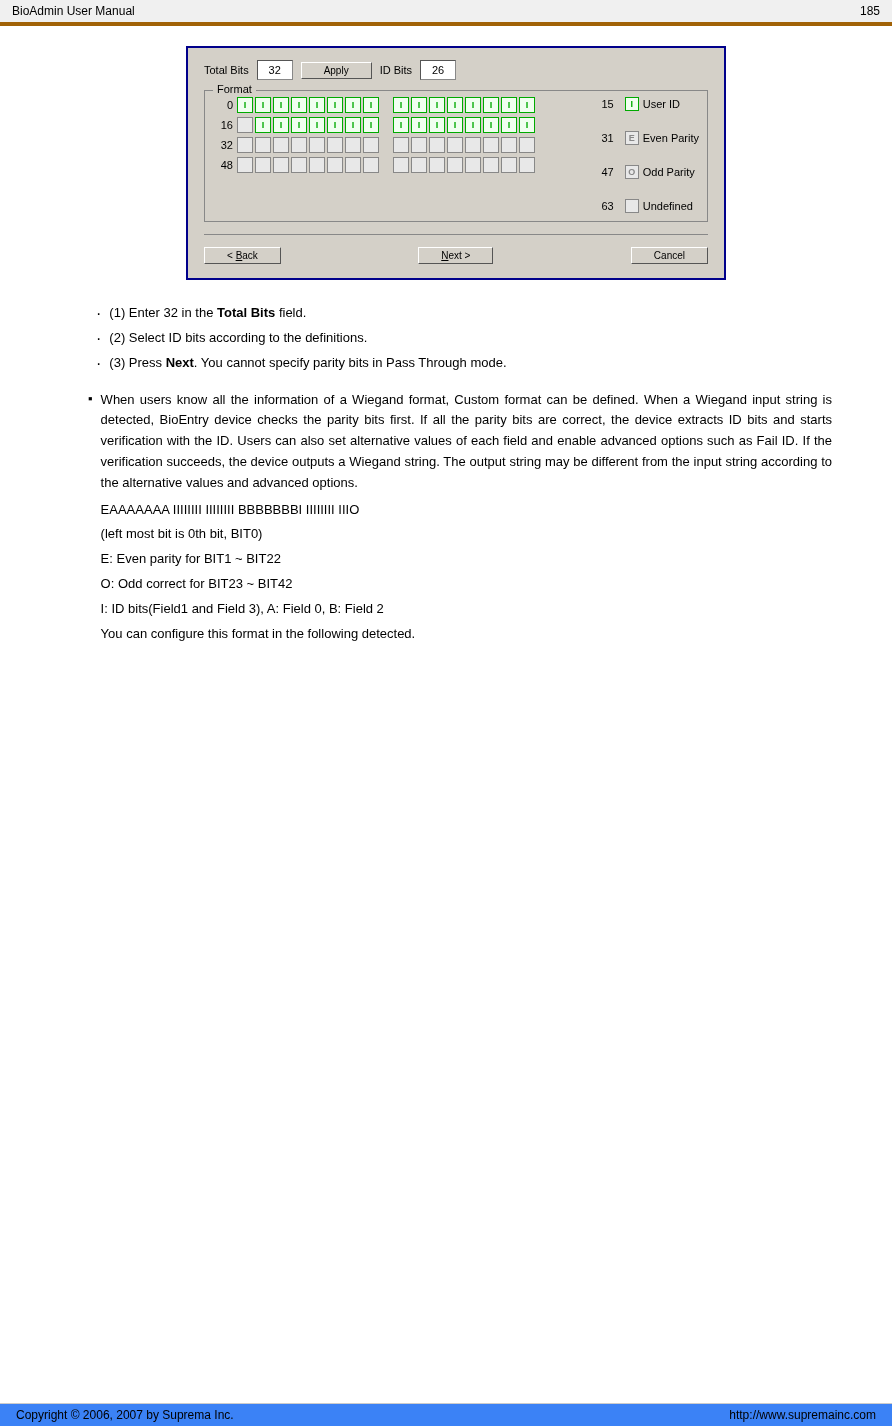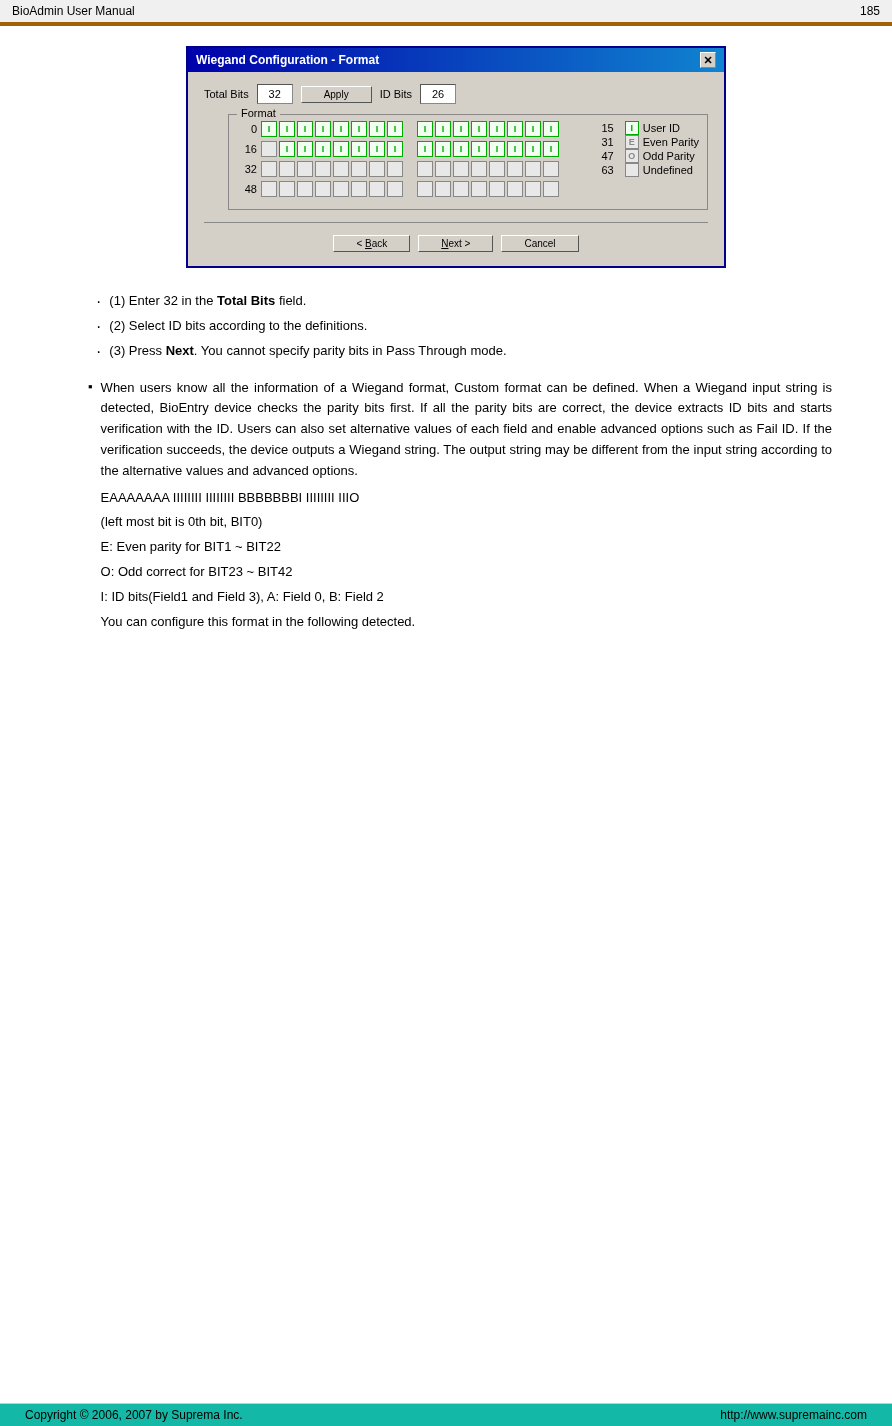--- a/index.html
+++ b/index.html
@@ -107,21 +107,20 @@
       cursor: pointer;
       min-width: 50px;
     }
 
     
     .format-group {
       border: 1px solid #888;
       padding: 6px 8px 8px 8px;
       margin-bottom: 12px;
       position: relative;
-      margin-left: 24px;
     }
 
     .format-legend {
       position: absolute;
       top: -8px;
       left: 8px;
       background: #d4d0c8;
       padding: 0 4px;
       font-size: 11px;
     }
@@ -167,21 +166,21 @@
     .bit-cell.spacer {
       background: transparent;
       border: none;
       width: 6px;
     }
 
     
     .legend-column {
       display: flex;
       flex-direction: column;
-      gap: 0;
+      gap: 20px;
       margin-left: 8px;
     }
 
     .legend-item {
       display: flex;
       align-items: center;
       gap: 4px;
       font-size: 11px;
     }
 
@@ -213,21 +212,21 @@
     
     .dialog-separator {
       border: none;
       border-top: 1px solid #888;
       margin: 8px 0;
     }
 
     
     .dialog-buttons {
       display: flex;
-      justify-content: center;
+      justify-content: space-between;
       gap: 8px;
       padding: 4px 0 2px 0;
     }
 
     
     .underline { text-decoration: underline; }
 
     
     .content-list {
       margin-bottom: 16px;
@@ -283,46 +282,42 @@
     .mono-line {
       font-size: 13px;
       line-height: 1.6;
       margin-bottom: 4px;
     }
 
     
     .page-footer {
       display: flex;
       justify-content: space-between;
-      padding: 4px 25px;
+      padding: 4px 16px;
       border-top: 1px solid #ccc;
-      background: #14b8a6;
+      background: #3b82f6;
       font-size: 12px;
       position: fixed;
       bottom: 0;
       width: 892px;
     }
   </style>
 </head>
 <body>
 
 <div class="page-header">
   <span>BioAdmin  User  Manual</span>
   <span>185</span>
 </div>
 
 <div class="main-content">
 
   <div class="dialog-container">
     <div class="dialog">
 
-      <div class="dialog-titlebar">
-        <span>Wiegand Configuration - Format</span>
-        <div class="dialog-close-btn">✕</div>
-      </div>
 
       <div class="dialog-body">
 
         <div class="top-controls">
           <label>Total Bits</label>
           <input type="text" class="win-input" value="32" style="">
           <button class="win-button">Apply</button>
           <label>ID Bits</label>
           <input type="text" class="win-input" value="26" style="">
         </div>

